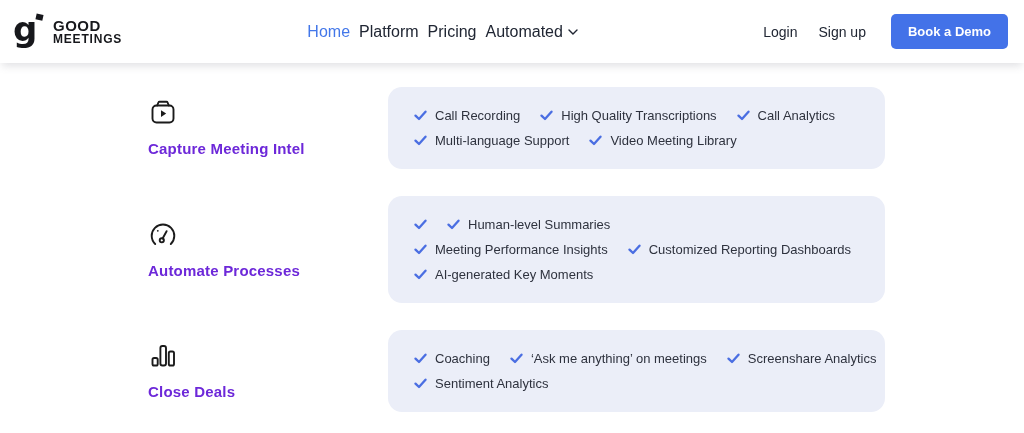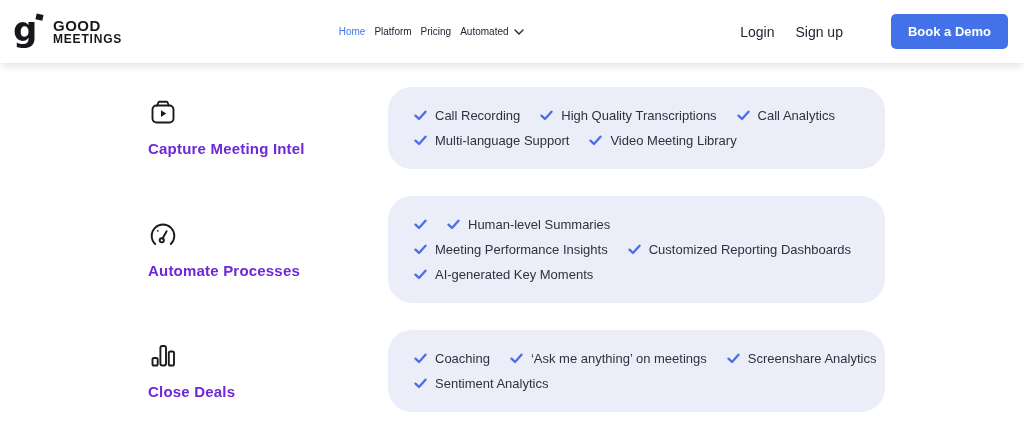--- a/index.html
+++ b/index.html
@@ -11,42 +11,42 @@
     height:63px; display:flex; align-items:center;
     padding:0 16px 0 12px; background:#fff; position:relative; z-index:2;
     box-shadow:0 5px 8px -2px rgba(90,90,105,0.18);
   }
   .logo { display:flex; align-items:center; gap:5px; cursor:pointer; }
   .logo-mark { width:36px; height:40px; }
   .logo-text { display:flex; flex-direction:column; line-height:1; color:#17181c; }
   .logo-line1 { font-size:15px; font-weight:bold; letter-spacing:0.5px; }
   .logo-line2 { font-size:12px; font-weight:bold; letter-spacing:0.8px; }
 
-  .nav { display:flex; align-items:center; gap:9px; margin:0 auto; font-size:10px; }
+  .nav { display:flex; align-items:center; gap:9px; margin:0 auto; font-size:16px; }
   .nav a { text-decoration:none; color:#202633; font-weight:500; display:flex; align-items:center; gap:5px; cursor:pointer; }
   .nav a.active { color:#4377e9; }
   .chev { width:10px; height:6px; display:inline-block; }
 
   .auth { display:flex; align-items:center; gap:21px; font-size:14px; }
   .auth a { text-decoration:none; color:#202633; font-weight:500; cursor:pointer;text-align:right; }
   .cta-btn {
-    margin-left:27px; background:#4372e8; color:#fff; border:none;
+    margin-left:4px; background:#4372e8; color:#fff; border:none;
     font-family:"Liberation Sans", sans-serif;
     font-size:13px; font-weight:bold; padding:10px 17px; border-radius:5px; cursor:pointer;
   }
 
   
   .main { padding:24px 0 0 148px; background:#fff; }
   .row { display:flex; align-items:center; margin-bottom:27px; }
   .left-col { width:240px; }
   .sec-icon { width:30px; height:28px; margin-bottom:9px; }
   .sec-title { font-size:15px; font-weight:bold; color:#6d28d9; letter-spacing:0.2px; }
 
   .card {
-    width:497px; background:#ebeef8; border-radius:24px;
+    width:497px; background:#ebeef8; border-radius:14px;
     padding:21px 26px; display:flex; flex-direction:column; row-gap:10px;
   }
   .feat-row { display:flex; align-items:center; gap:20px; white-space:nowrap; }
   .feat { display:inline-flex; align-items:center; gap:8px; font-size:13px; color:#2e323e; font-weight:500; }
   .feat svg { flex:0 0 auto; }
 
   .ico { stroke:#1b1b1b; stroke-width:1.9; fill:none; stroke-linecap:round; stroke-linejoin:round; }
 </style>
 </head>
 <body>

